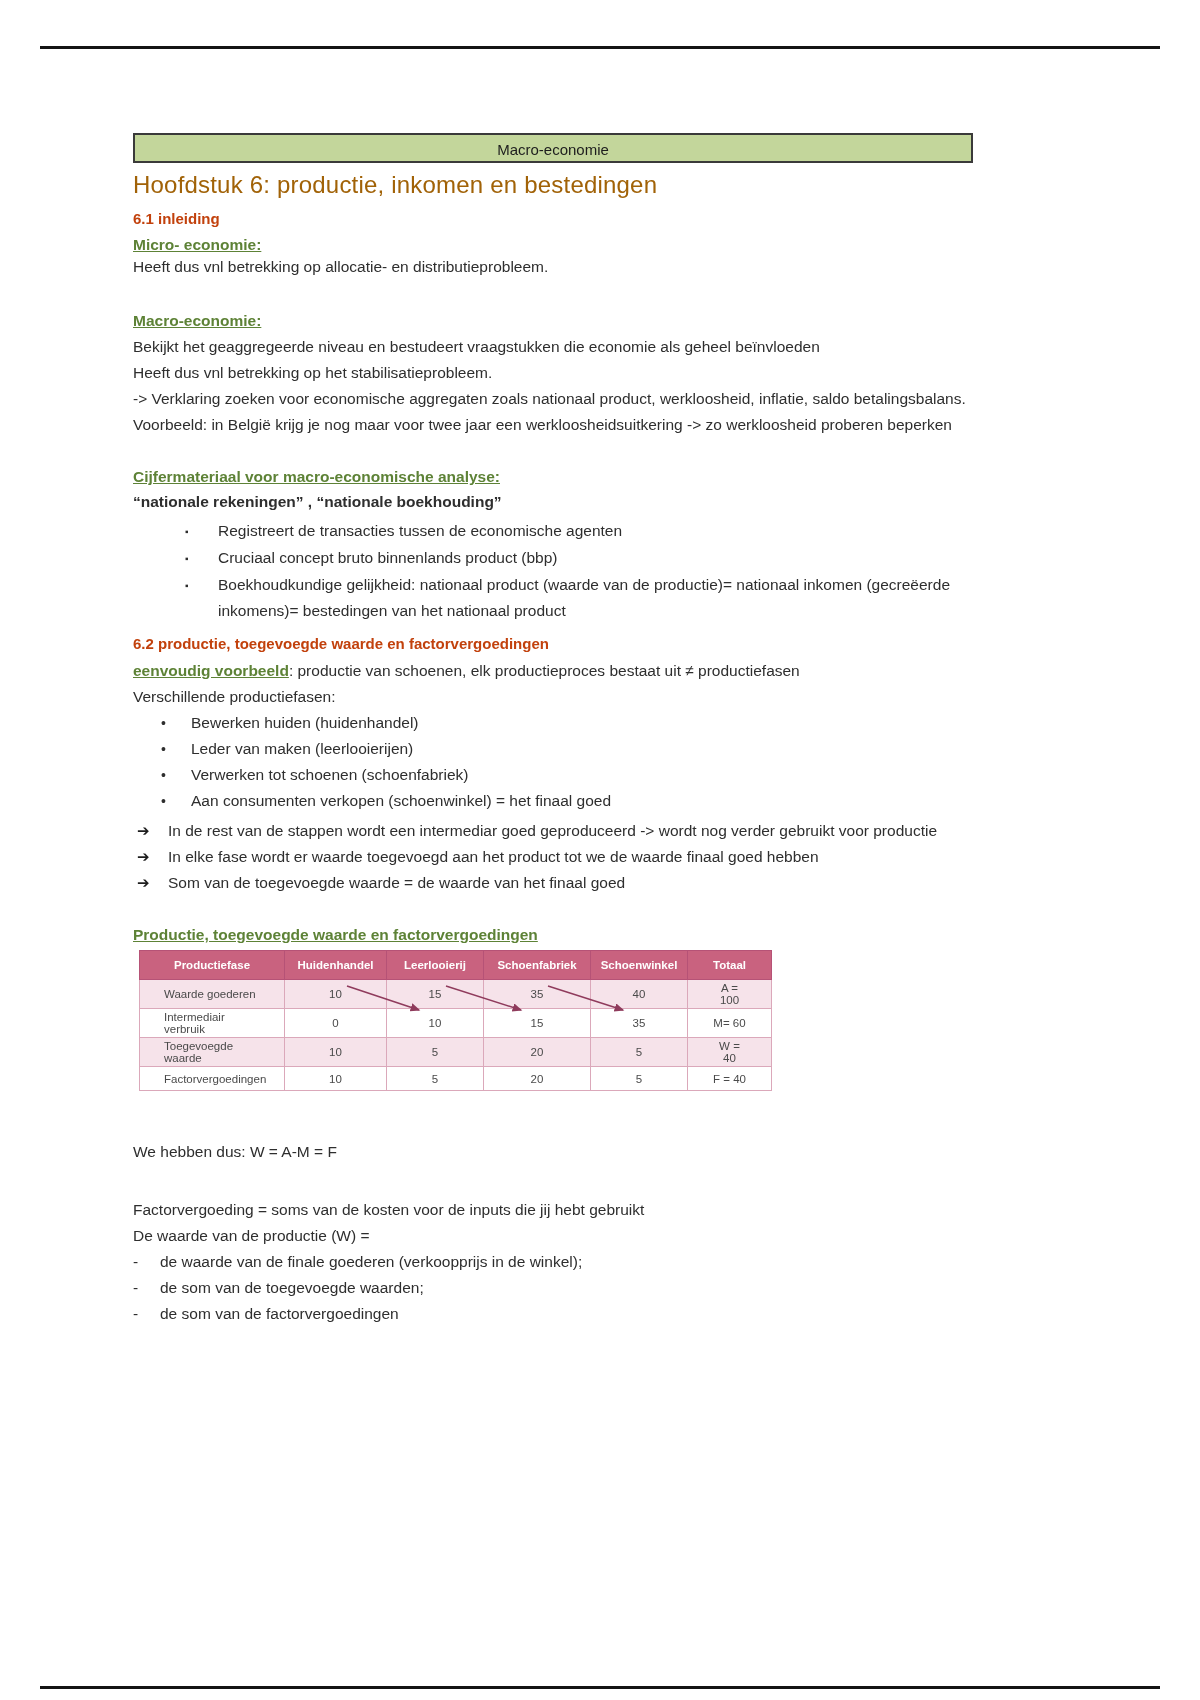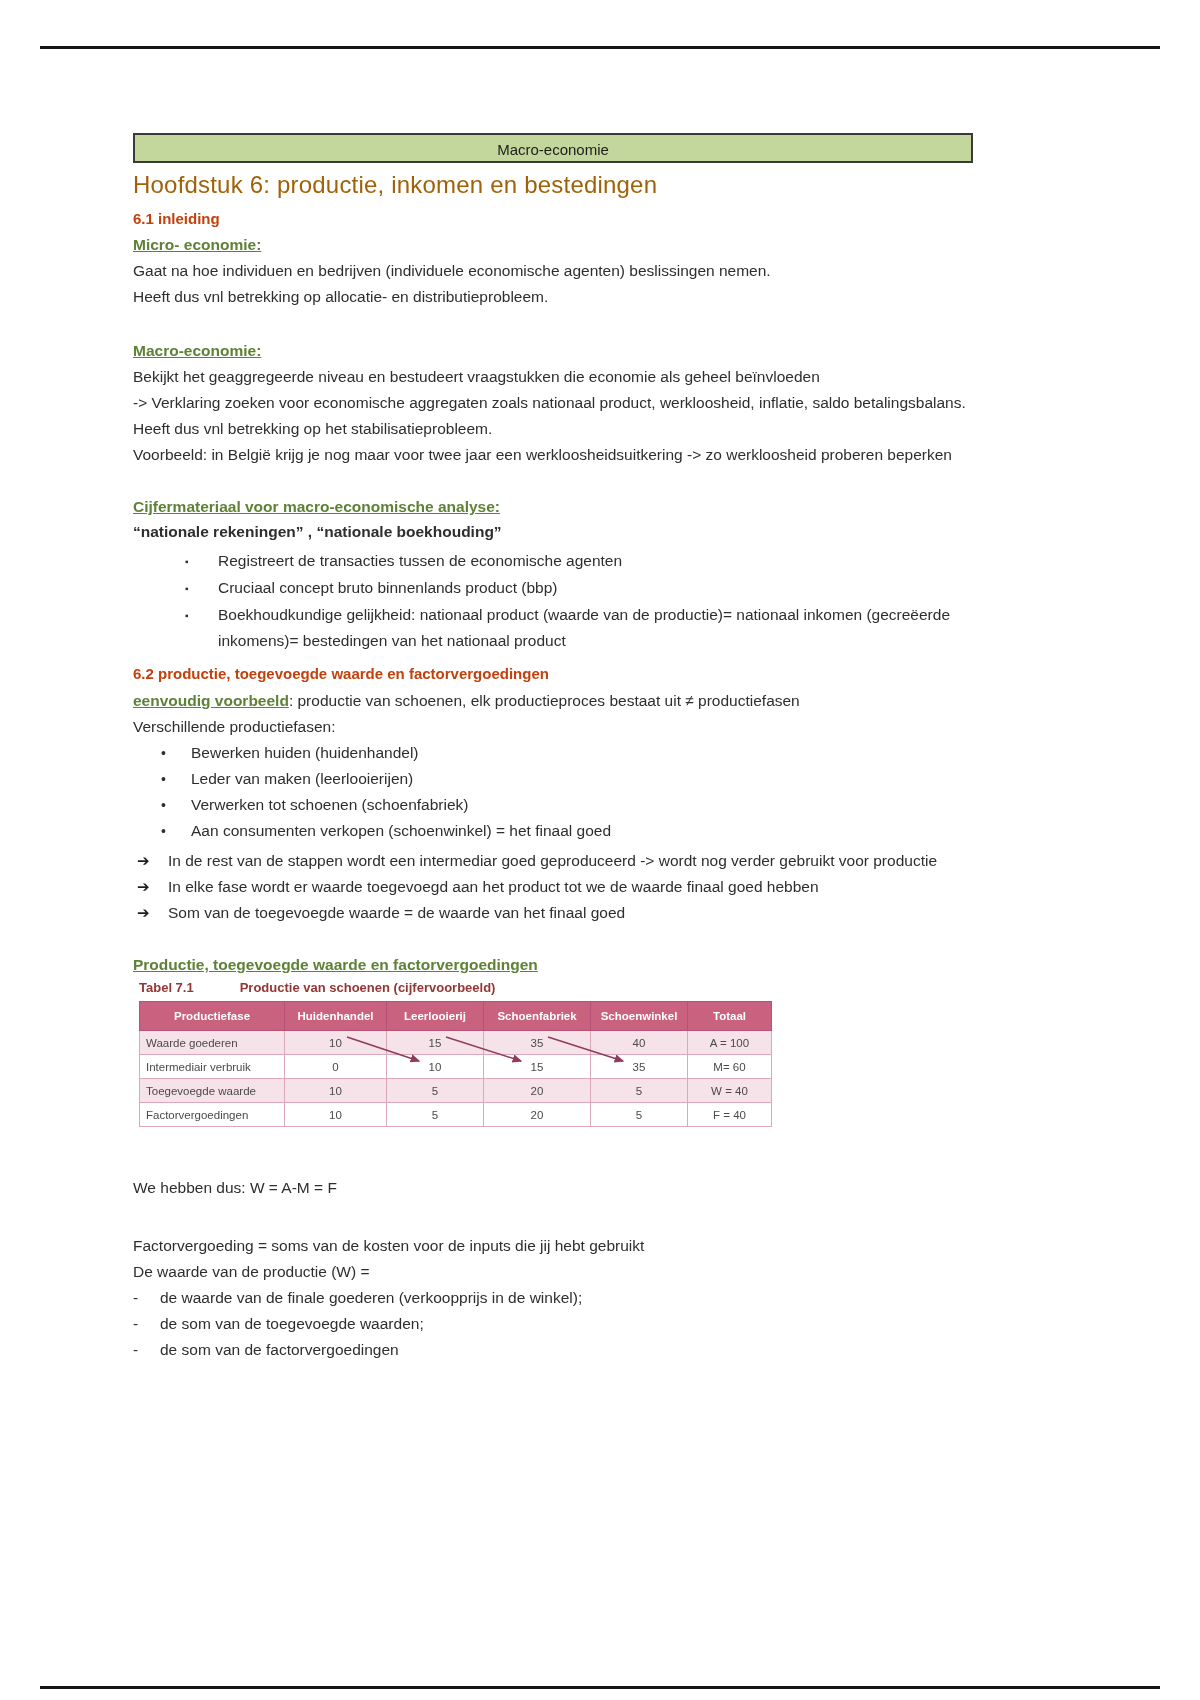--- a/index.html
+++ b/index.html
@@ -77,21 +77,21 @@
     font-weight:700;
     border:1px solid #b髪;
     border:1px solid #b65276;
     height:26px;
     padding:8px 3px;
     text-align:center;
   }
   table.prod td {
     border:1px solid #dba8ba;
     height:24px;
-    padding:2px 6px;
+    padding:2px 24px;
     text-align:center;
     background:#ffffff;
   }
   table.prod td.label { text-align:left; }
   table.prod tr.alt td { background:#f6e3ea; }
   svg.arrows { position:absolute; left:0; top:0; pointer-events:none; }
 </style>
 </head>
 <body>
 
@@ -100,27 +100,26 @@
 
 <div class="content">
 
   <div class="banner">Macro-economie</div>
 
   <h1 class="doc-title">Hoofdstuk 6: productie, inkomen en bestedingen</h1>
 
   <h2 class="sec">6.1 inleiding</h2>
 
   <div class="green-h">Micro- economie:</div>
-  <p class="body mt4">Gaat na hoe individuen en bedrijven (individuele economische agenten) beslissingen nemen.</p>
   <p class="body">Heeft dus vnl betrekking op allocatie- en distributieprobleem.</p>
 
   <div class="green-h mt32">Macro-economie:</div>
   <p class="body mt4">Bekijkt het geaggregeerde niveau en bestudeert vraagstukken die economie als geheel beïnvloeden</p>
+  <p class="body">Heeft dus vnl betrekking op het stabilisatieprobleem.</p>
   <p class="body">-&gt; Verklaring zoeken voor economische aggregaten zoals nationaal product, werkloosheid, inflatie, saldo betalingsbalans.</p>
-  <p class="body">Heeft dus vnl betrekking op het stabilisatieprobleem.</p>
   <p class="body">Voorbeeld: in België krijg je nog maar voor twee jaar een werkloosheidsuitkering -&gt; zo werkloosheid proberen beperken</p>
 
   <div class="green-h mt30">Cijfermateriaal voor macro-economische analyse:</div>
   <p class="body bold mt3">“nationale rekeningen” , “nationale boekhouding”</p>
 
   <div class="li sq mt3">
     <span class="marker">▪</span>
     <span class="txt">Registreert de transacties tussen de economische agenten</span>
   </div>
   <div class="li sq">
@@ -162,23 +161,20 @@
     <span class="marker">➔</span>
     <span class="txt">In elke fase wordt er waarde toegevoegd aan het product  tot we de waarde finaal goed hebben</span>
   </div>
   <div class="li arw">
     <span class="marker">➔</span>
     <span class="txt">Som van de toegevoegde waarde = de waarde van het finaal goed</span>
   </div>
 
   <div class="green-h mt30">Productie, toegevoegde waarde en factorvergoedingen</div>
 
-  <div class="tbl-caption">
-    <span class="cap-label">Tabel 7.1</span><span>Productie van schoenen (cijfervoorbeeld)</span>
-  </div>
 
   <div class="table-wrap">
     <table class="prod">
       <colgroup>
         <col style="width:145px">
           <col style="width:102px">
           <col style="width:97px">
         <col style="width:107px">
           <col style="width:97px">
           <col style="width:84px">

